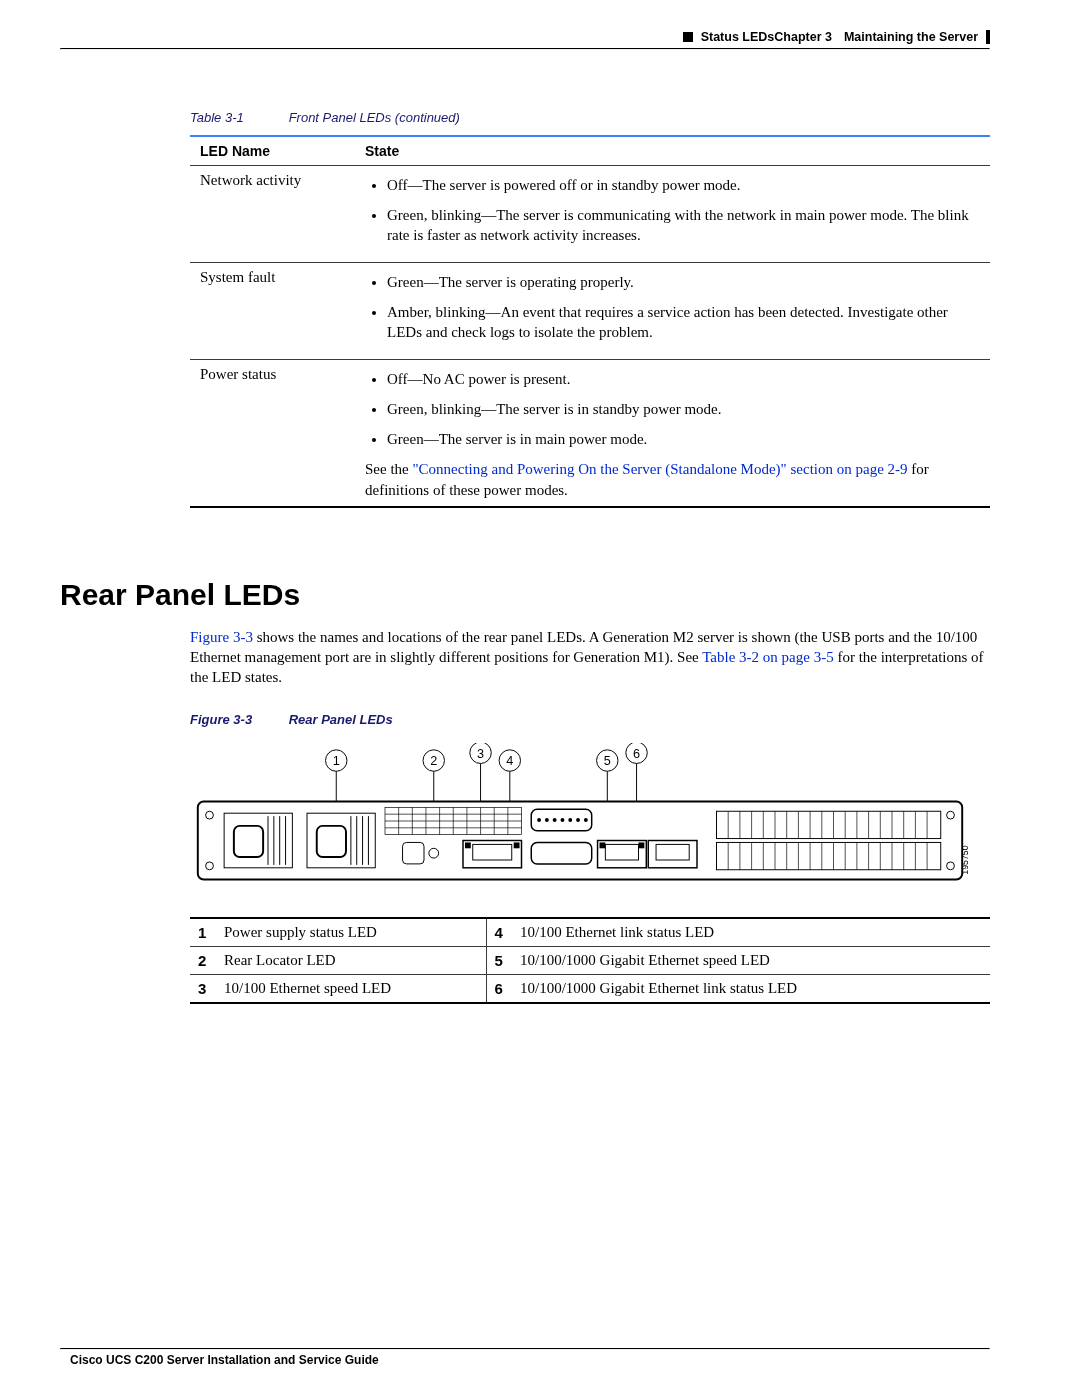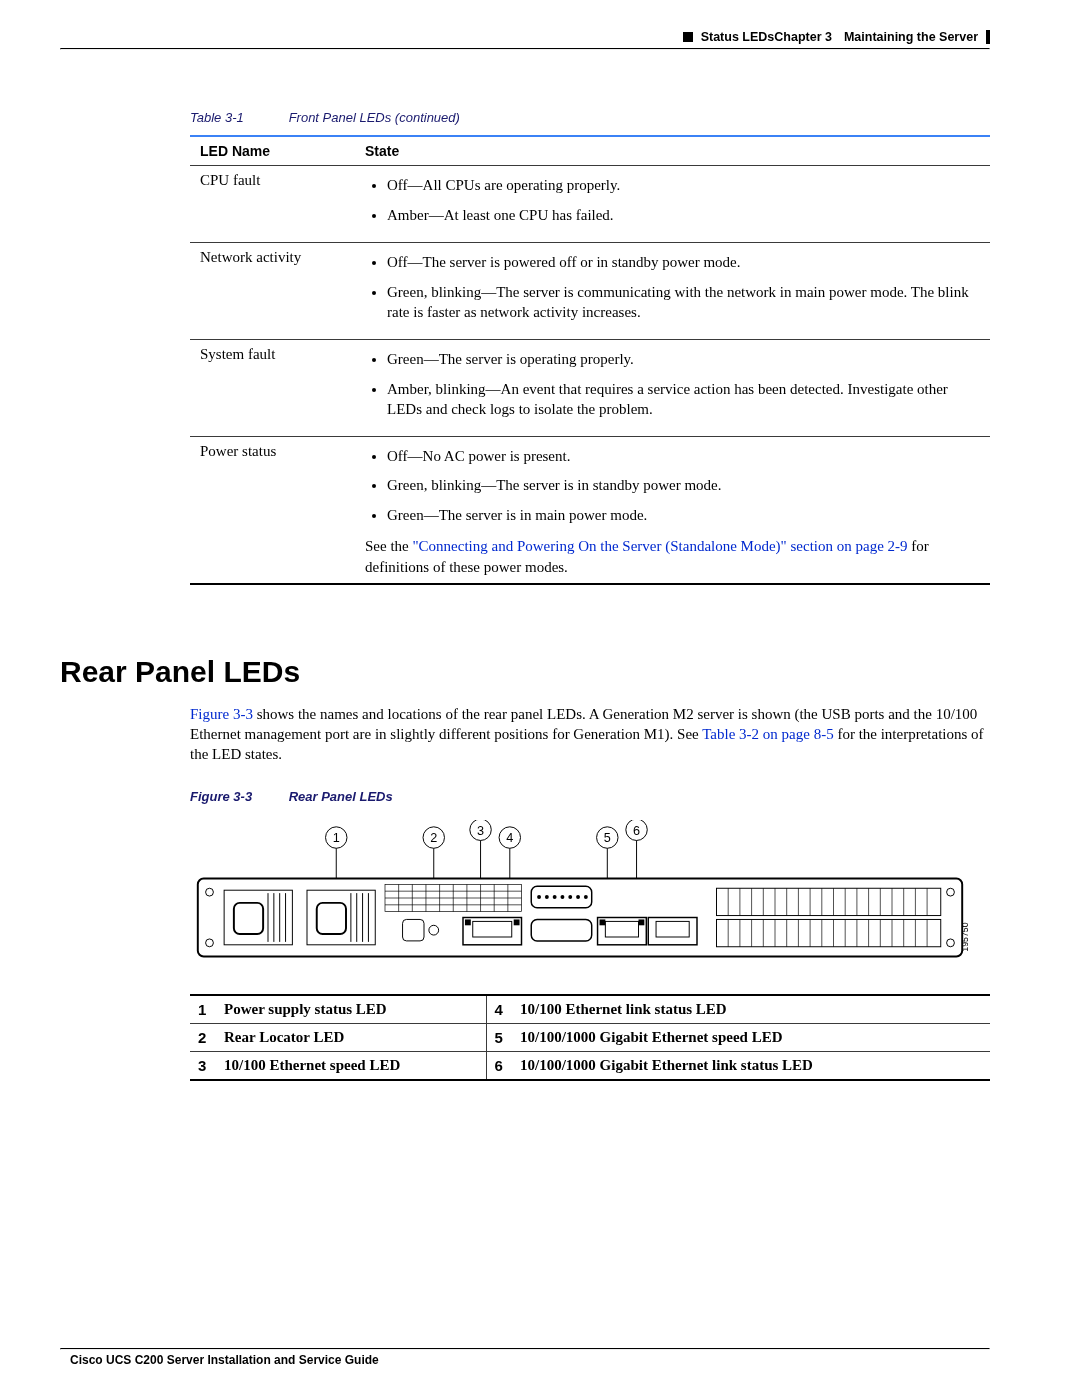--- a/index.html
+++ b/index.html
@@ -85,21 +85,20 @@
   .diagram {
     margin: 0 0 14px 0;
   }
 
   table.callouts { border-collapse: collapse; width:100%; }
   table.callouts td {
     border-top: 1px solid #3a3a3a;
     border-bottom: 1px solid #3a3a3a;
     padding: 5px 8px;
     vertical-align: top;
-    font-weight: bold;
   }
   table.callouts tr:first-child td { border-top: 2px solid #000; }
   table.callouts tr:last-child td { border-bottom: 2px solid #000; }
   table.callouts .num { font-family: Arial, Helvetica, sans-serif; font-weight: bold; width: 26px; }
   table.callouts .left-lbl { width: 270px; border-right: 1px solid #3a3a3a; }
   table.callouts .num2 { font-family: Arial, Helvetica, sans-serif; font-weight: bold; width:26px; }
 
   .footer {
     position: absolute;
     bottom: 30px;
@@ -143,29 +142,20 @@
     <div class="table-caption">
       <span class="capnum">Table 3-1</span>
       <span>Front Panel LEDs (continued)</span>
     </div>
 
     <table class="led">
       <tbody>
           <tr>
         <th>LED Name</th>
         <th>State</th>
-      </tr>
-      <tr>
-        <td>CPU fault</td>
-        <td>
-          <ul class="bullets">
-            <li>Off—All CPUs are operating properly.</li>
-            <li>Amber—At least one CPU has failed.</li>
-          </ul>
-        </td>
       </tr>
       <tr>
         <td>Network activity</td>
         <td>
           <ul class="bullets">
             <li>Off—The server is powered off or in standby power mode.</li>
             <li>Green, blinking—The server is communicating with the network in main power mode. The blink rate is faster as network activity increases.</li>
           </ul>
         </td>
       </tr>
@@ -191,21 +181,21 @@
           </div>
         </td>
       </tr>
     </tbody>
       </table>
   </div>
 
   <h2 class="sect">Rear Panel LEDs</h2>
 
   <p class="body-para">
-    <span class="link">Figure 3-3</span><span> shows the names and locations of the rear panel LEDs. A Generation M2 server is shown (the USB ports and the 10/100 Ethernet management port are in slightly different positions for Generation M1). See </span><span class="link">Table 3-2 on page 8-5</span><span> for the interpretations of the LED states.</span>
+    <span class="link">Figure 3-3</span><span> shows the names and locations of the rear panel LEDs. A Generation M2 server is shown (the USB ports and the 10/100 Ethernet management port are in slightly different positions for Generation M1). See </span><span class="link">Table 3-2 on page 3-5</span><span> for the interpretations of the LED states.</span>
   </p>
 
   <div class="section-indent">
     <div class="fig-caption">
       <span class="capnum">Figure 3-3</span>
       <span>Rear Panel LEDs</span>
     </div>
 
     <div class="diagram">
       <svg viewBox="0 0 800 160" width="780" height="156">

